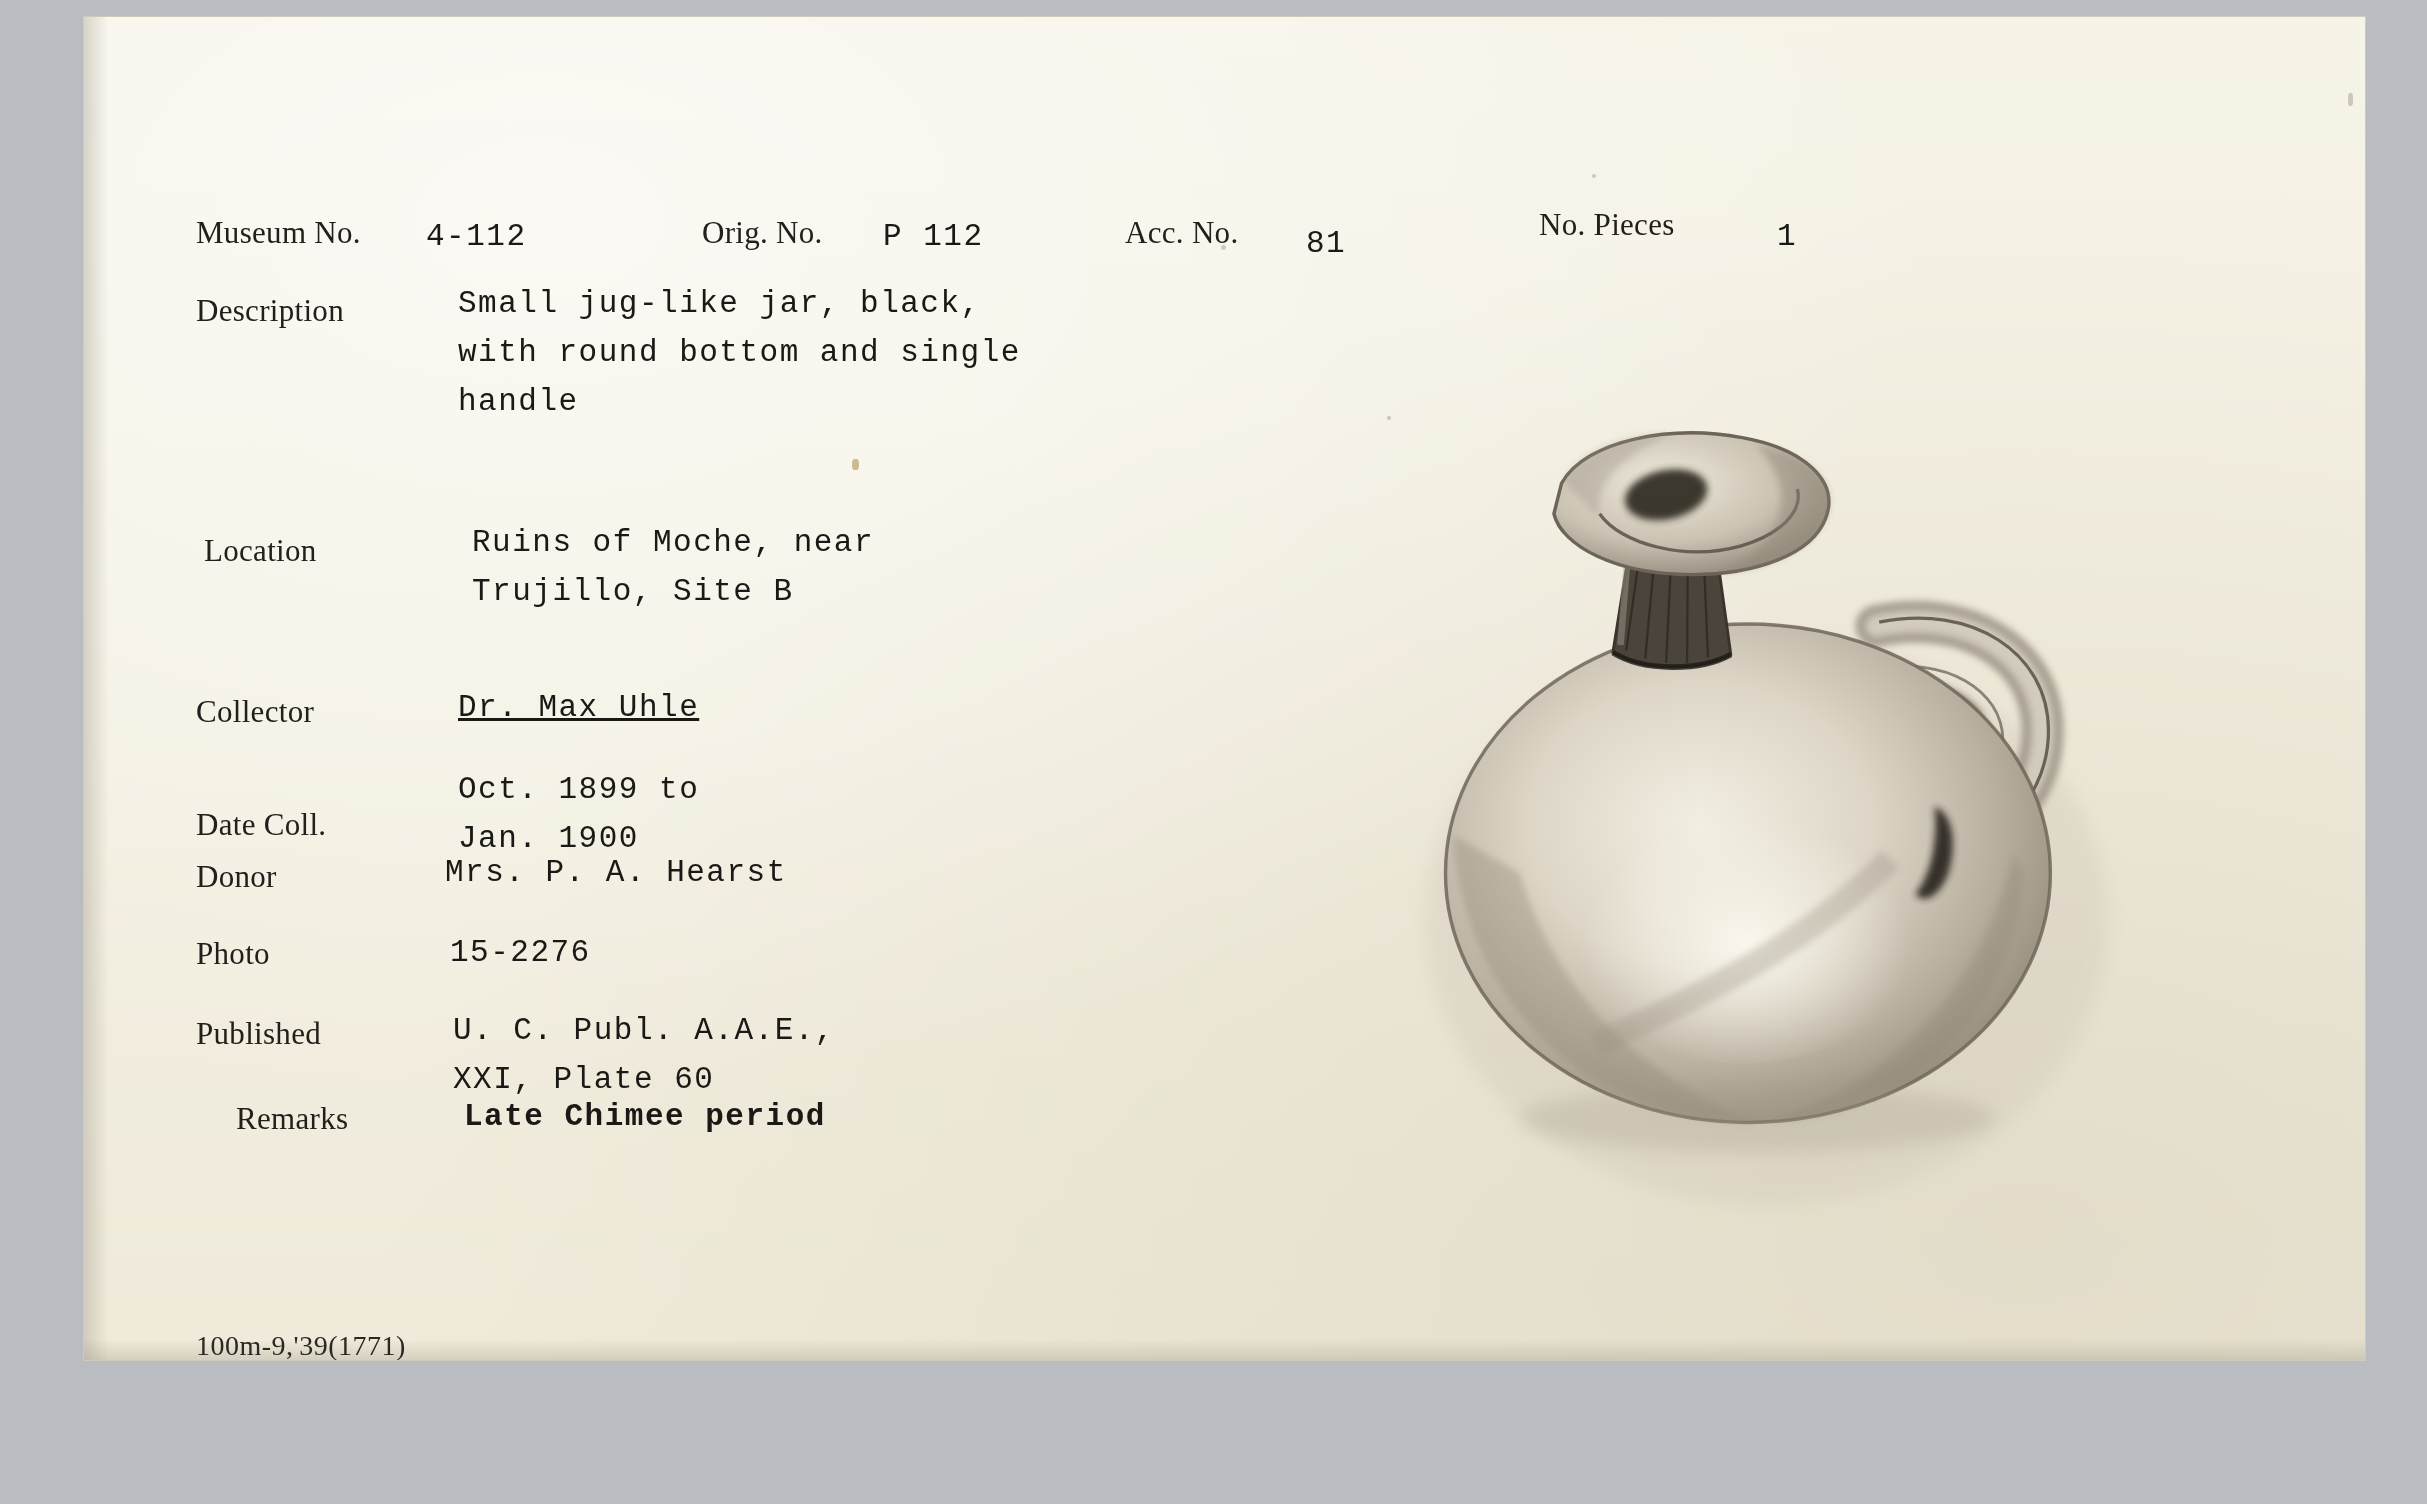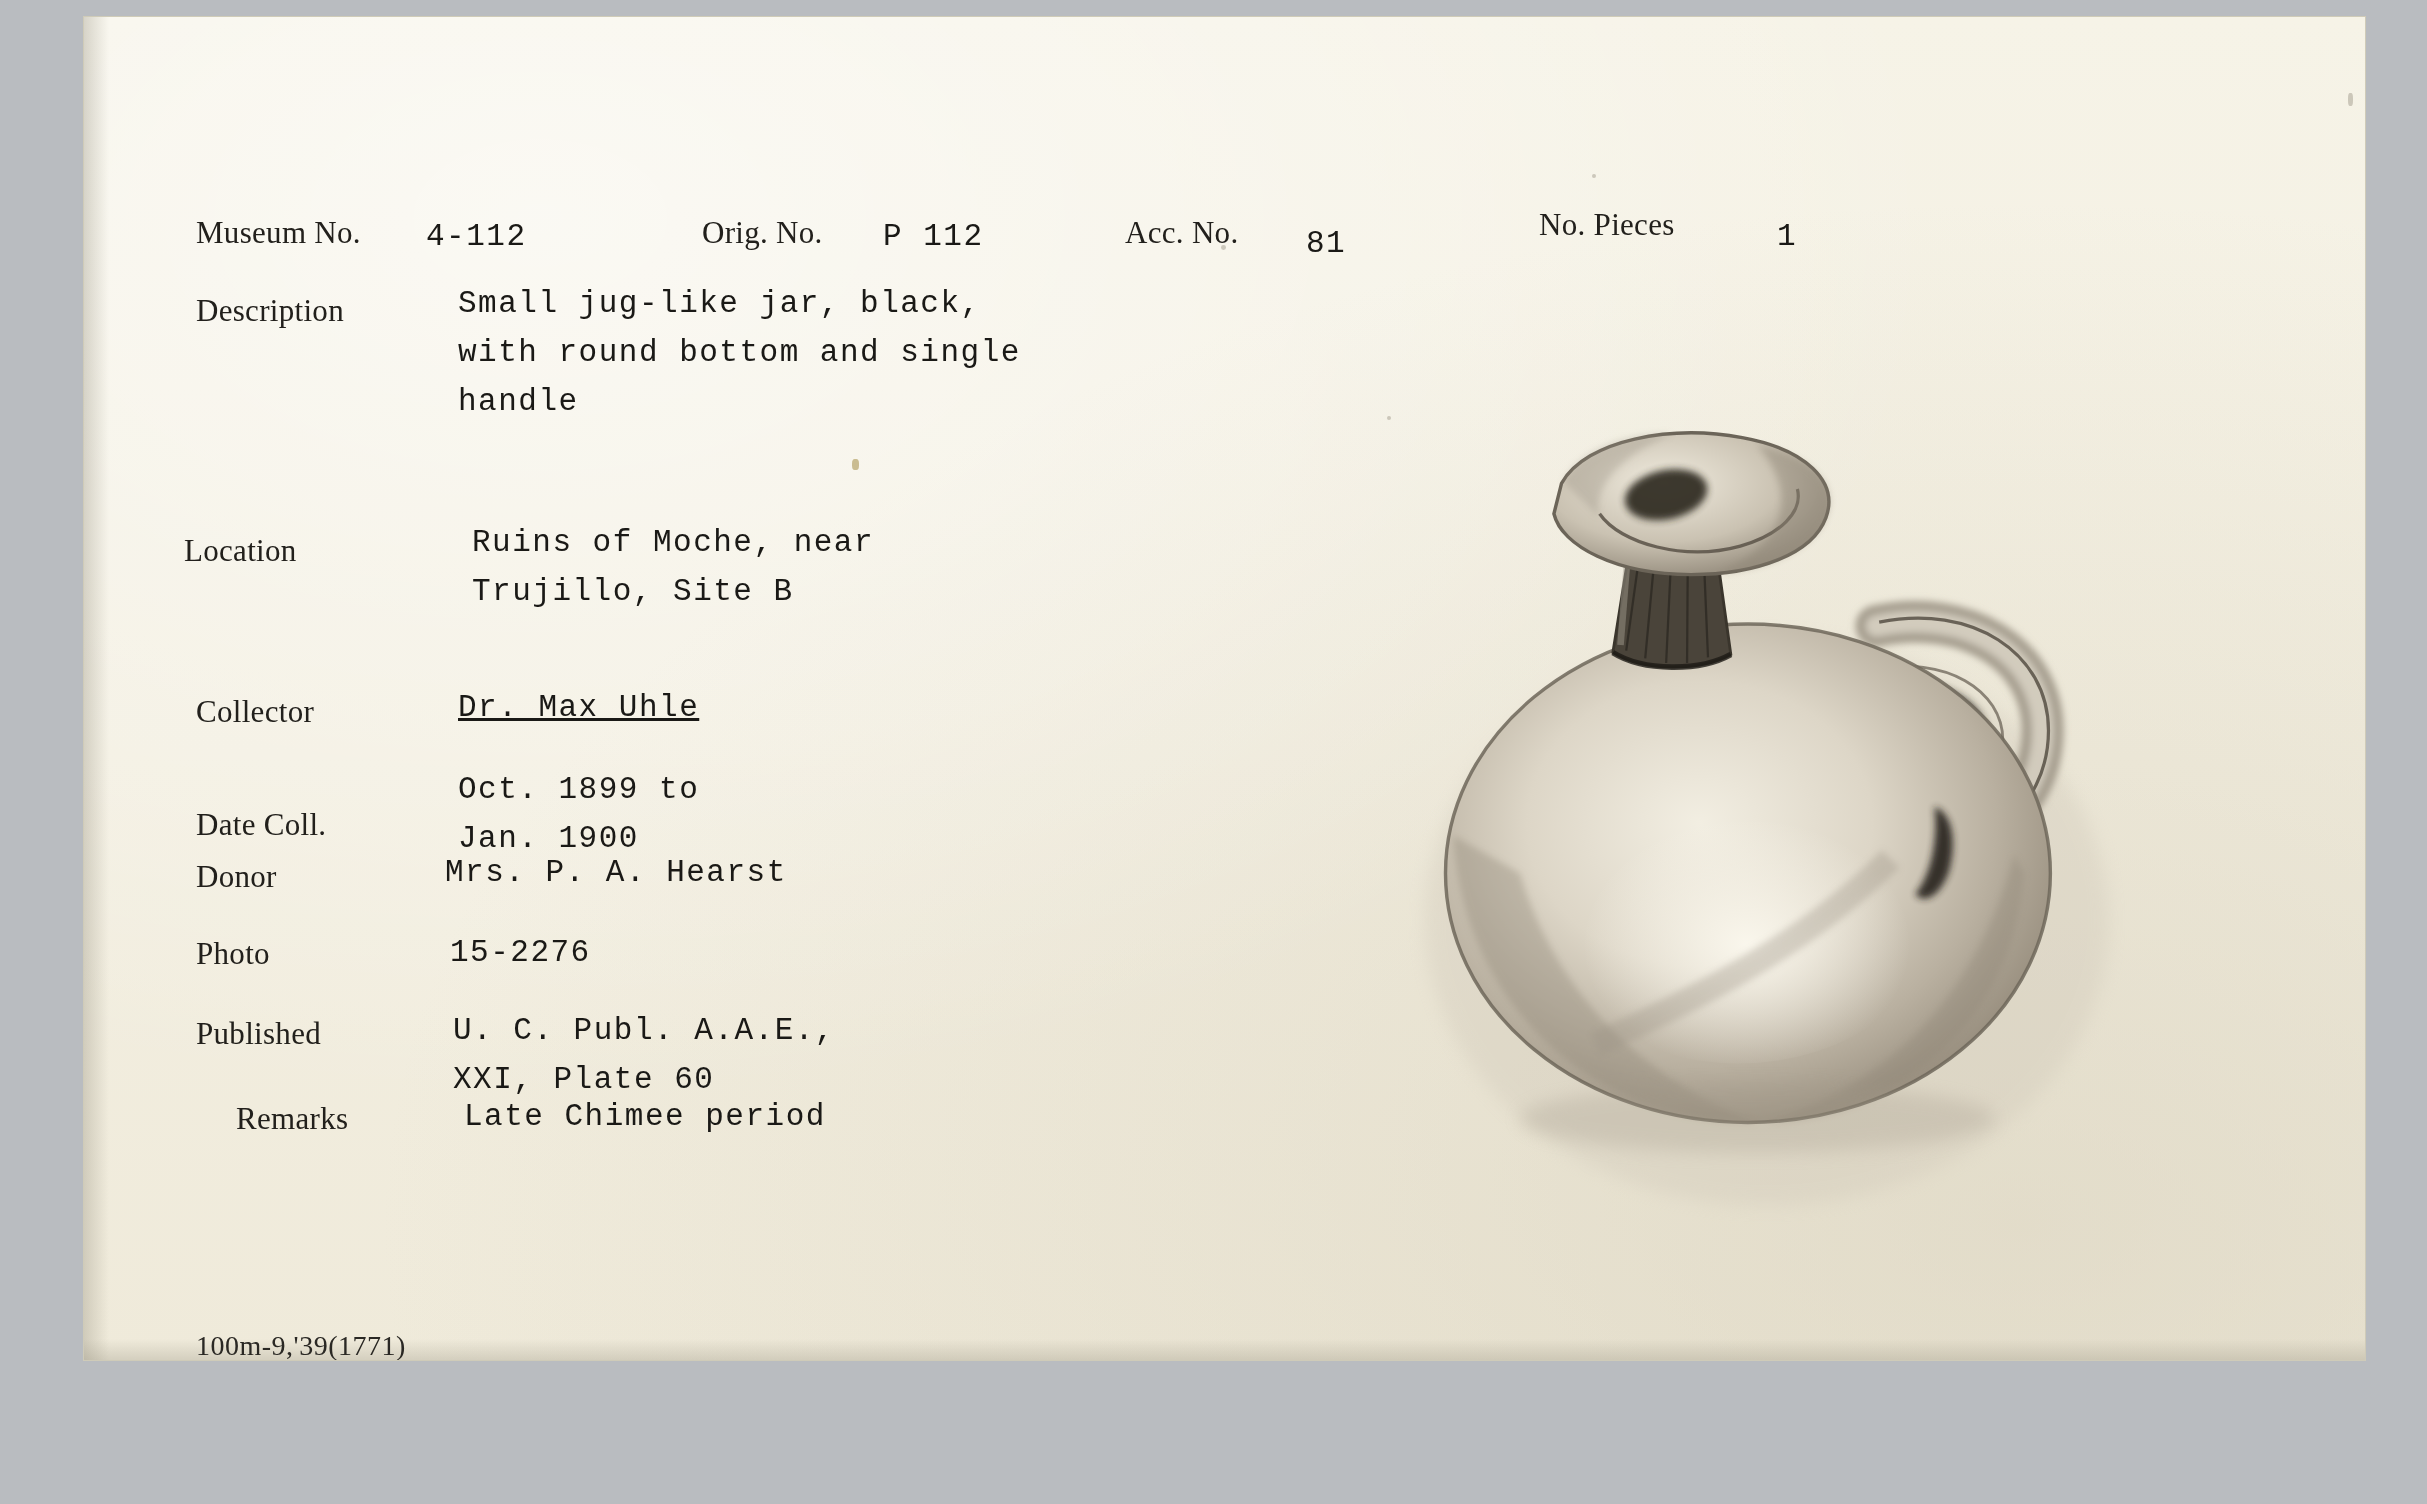--- a/index.html
+++ b/index.html
@@ -83,40 +83,40 @@
   #lbl-orig-no   { left: 618px;  top: 198px; }
   #val-orig-no   { left: 799px;  top: 195px; }
   #lbl-acc-no    { left: 1041px; top: 198px; }
   #val-acc-no    { left: 1222px; top: 202px; }
   #lbl-no-pieces { left: 1455px; top: 190px; }
   #val-no-pieces { left: 1693px; top: 195px; }
 
   #lbl-description { left: 112px; top: 276px; }
   #val-description { left: 374px; top: 262px; }
 
-  #lbl-location { left: 100px; top: 516px; text-align: center; }
+  #lbl-location { left: 120px; top: 516px; text-align: center; }
   #val-location { left: 388px; top: 501px; }
 
   #lbl-collector { left: 112px; top: 677px; }
   #val-collector { left: 374px; top: 666px; text-decoration: underline; }
 
   #lbl-date-coll { left: 112px; top: 755px; margin-top: 35px; }
   #val-date-coll { left: 374px; top: 748px; }
 
   #lbl-donor { left: 112px; top: 842px; }
   #val-donor { left: 361px; top: 831px; }
 
   #lbl-photo { left: 112px; top: 919px; }
   #val-photo { left: 366px; top: 911px; }
 
   #lbl-published { left: 112px; top: 999px; }
   #val-published { left: 369px; top: 989px; }
 
   #lbl-remarks { left: 112px; top: 1084px; margin-left: 40px; }
-  #val-remarks { left: 380px; top: 1075px; }
+  #val-remarks { left: 380px; top: 1075px; font-weight: bold; }
 
   
   #drawing {
     position: absolute;
     left: 1274px;
     top: 409px;
     width: 894px;
     height: 904px;
   }
   #drawing svg { display: block; }

